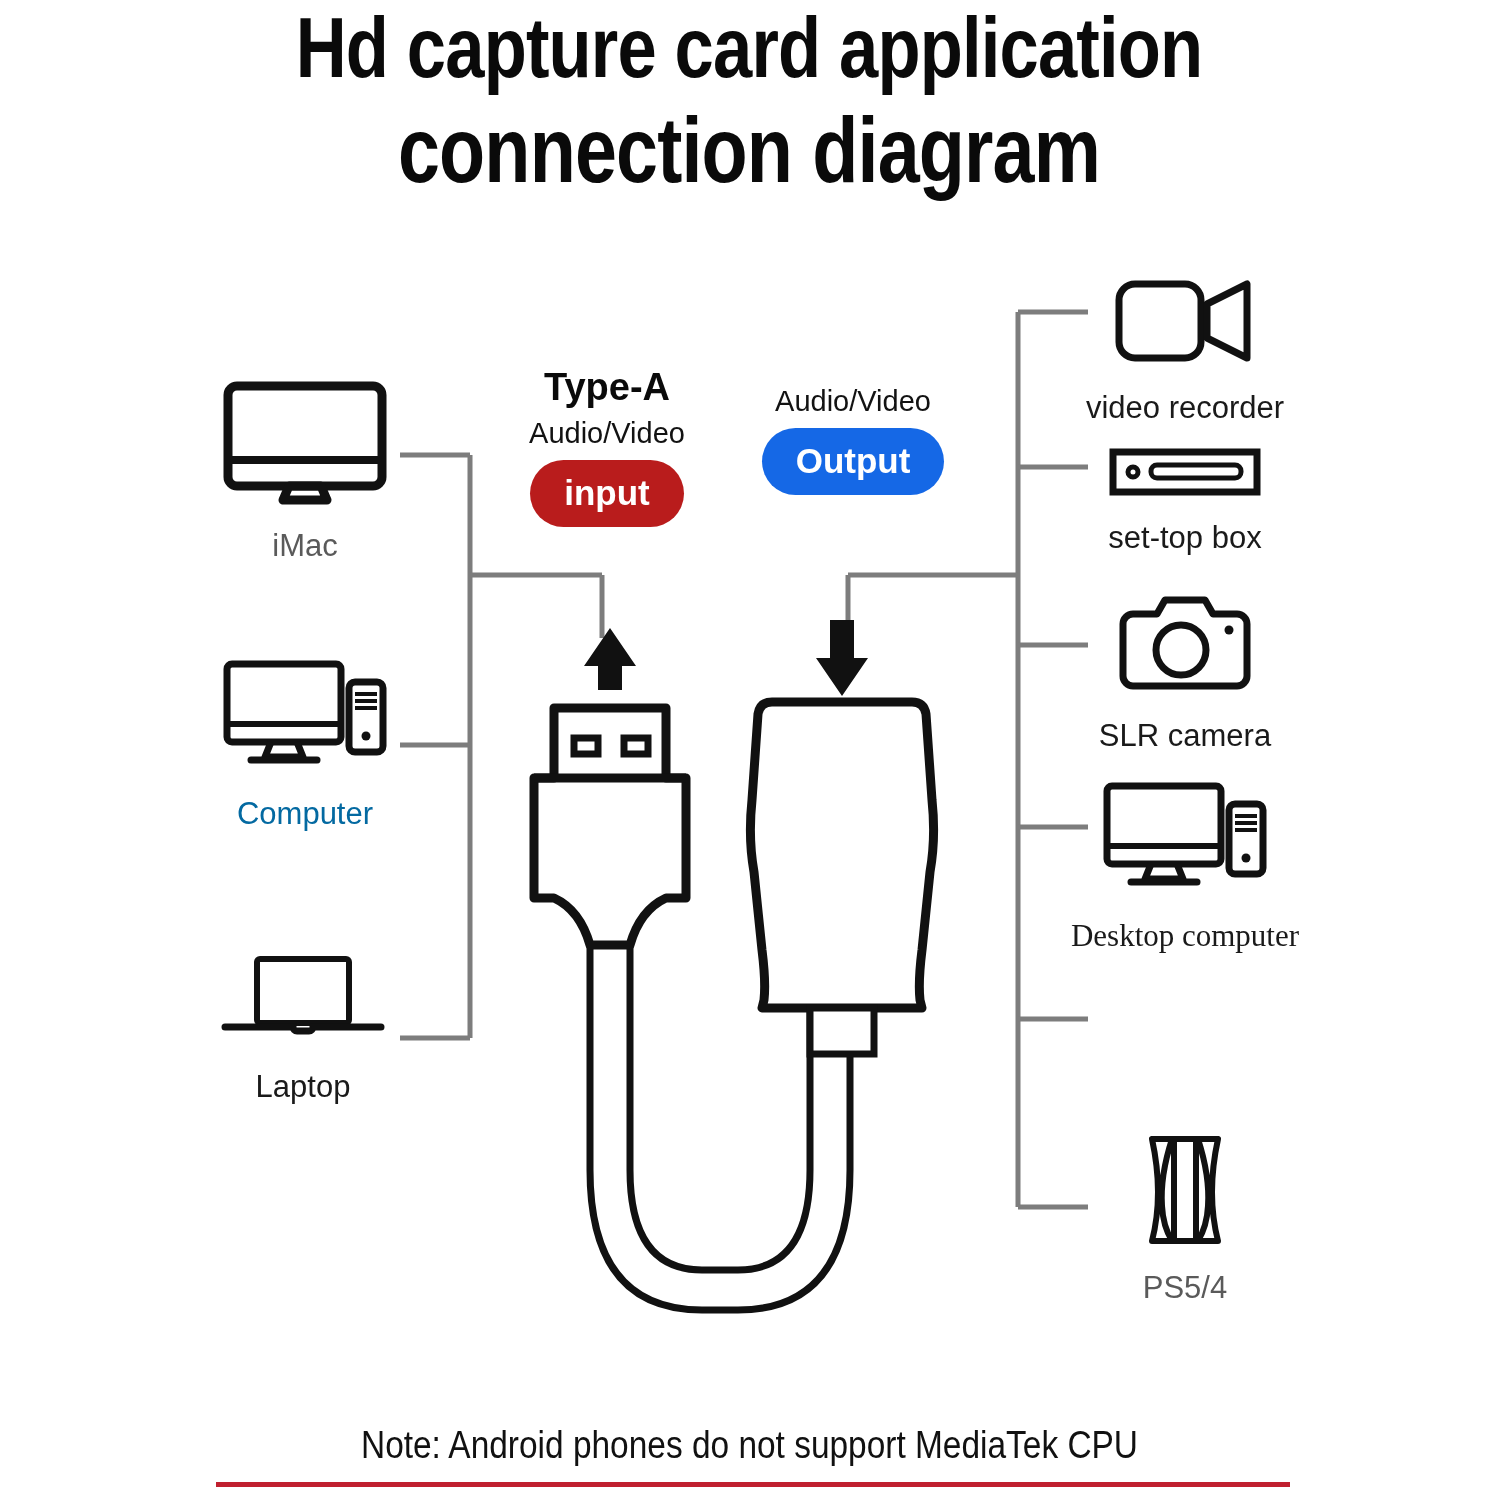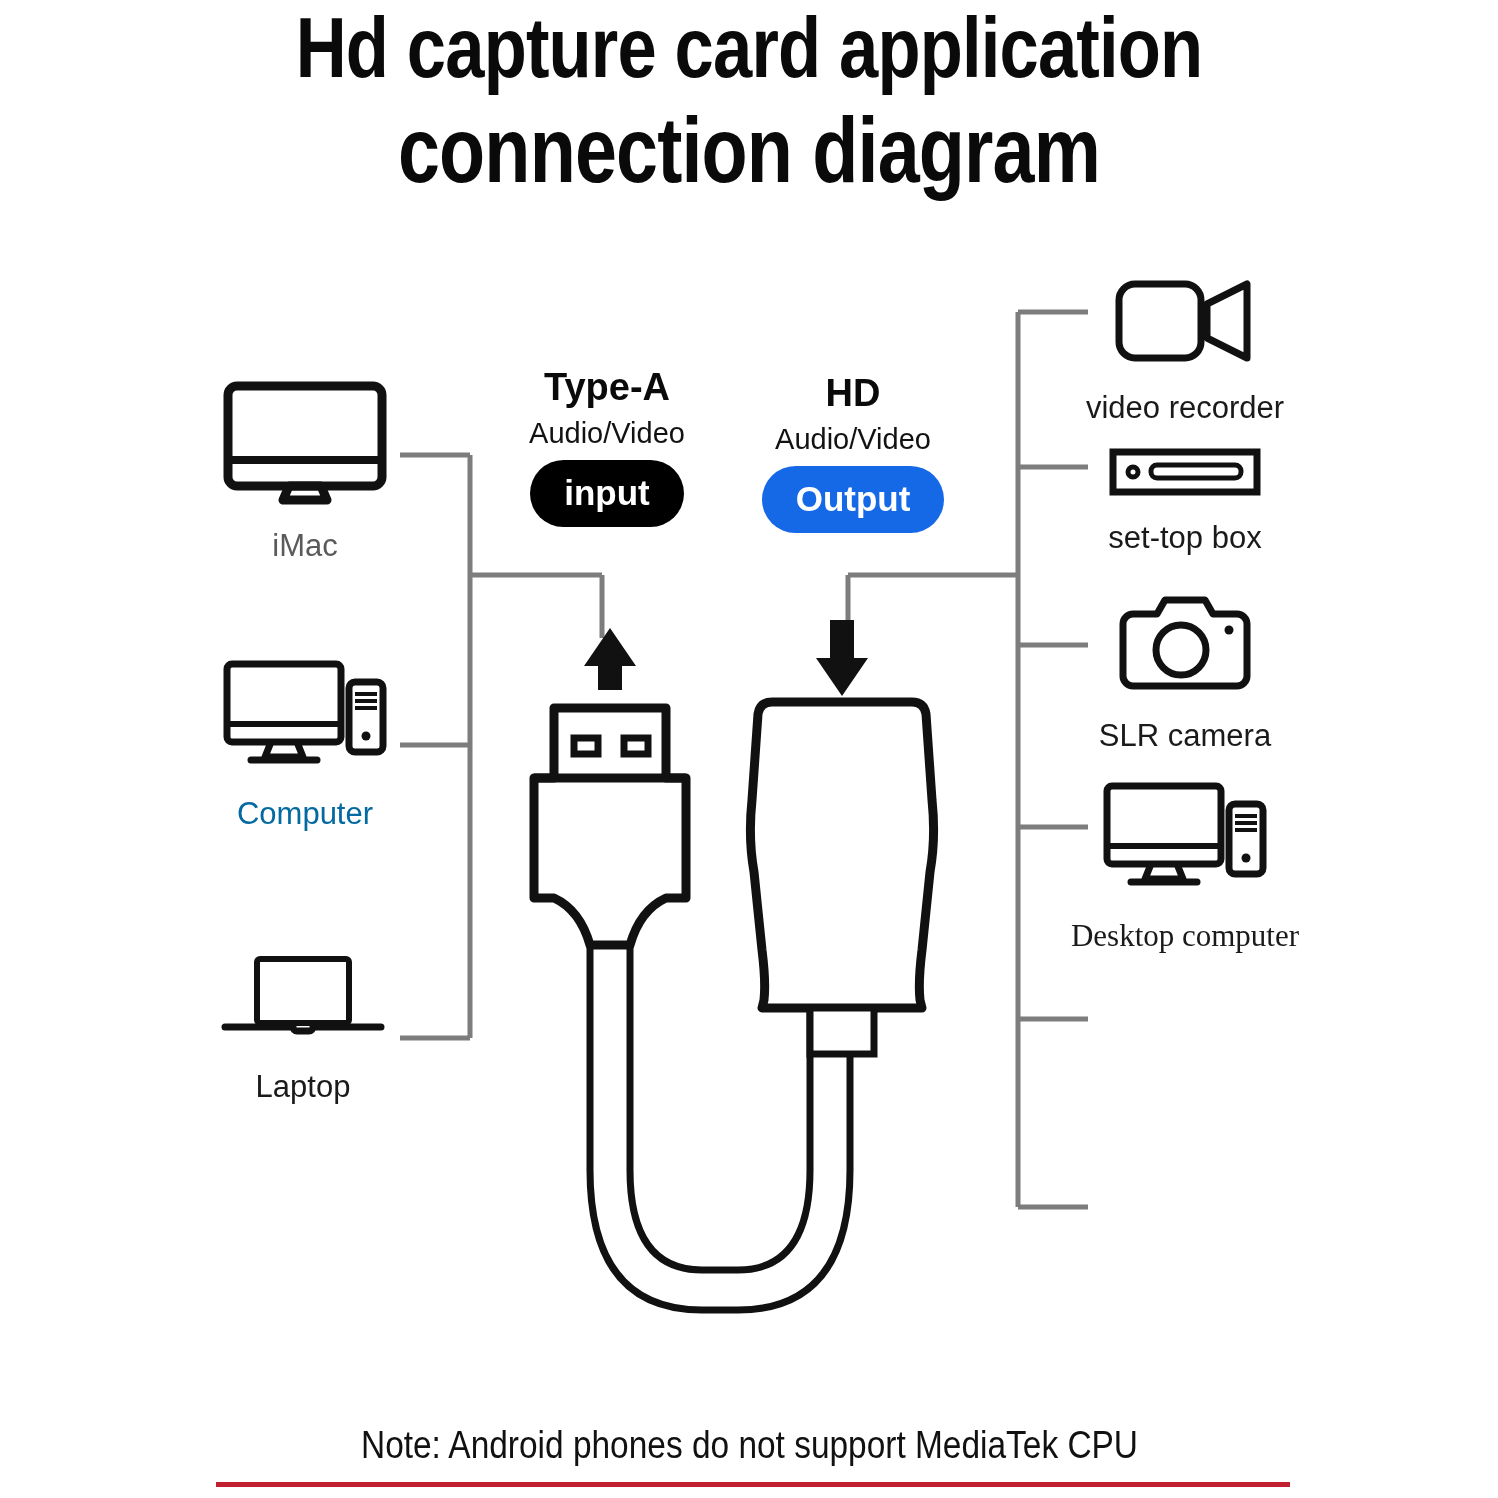--- a/index.html
+++ b/index.html
@@ -91,25 +91,24 @@
       <line x1="1018" y1="1207" x2="1088" y2="1207"></line>
 
       <line x1="1018" y1="575" x2="848" y2="575"></line>
       <line x1="848" y1="575" x2="848" y2="630"></line>
     </g>
   </svg>
 
   <div class="portblock" style="left:476px;top:368px;width:262px;">
     <div class="pname">Type-A</div>
     <div class="psub">Audio/Video</div>
-    <div class="pill" style="background:#000000;">input</div>
+    <div class="pill" style="background:#b91c1c;">input</div>
   </div>
 
   <div class="portblock" style="left:722px;top:374px;width:262px;">
-    <div class="pname">HD</div>
     <div class="psub">Audio/Video</div>
     <div class="pill" style="background:#1568e6;">Output</div>
   </div>
 
   <div class="device" style="left:180px;top:382px;width:250px;">
     <svg class="dicon" width="164" height="122" viewBox="0 0 164 122">
       <rect x="5" y="4" width="154" height="100" rx="9" ry="9" fill="none" stroke="#111" stroke-width="9"></rect>
       <line x1="8" y1="78" x2="156" y2="78" stroke="#111" stroke-width="8"></line>
       <path d="M66 104 L60 118 L104 118 L98 104 Z" fill="none" stroke="#111" stroke-width="9" stroke-linejoin="round"></path>
     </svg>
@@ -199,19 +198,29 @@
       <rect x="126" y="22" width="34" height="70" rx="6" ry="6" fill="none" stroke="#111" stroke-width="7"></rect>
       <line x1="132" y1="34" x2="154" y2="34" stroke="#111" stroke-width="4"></line>
       <line x1="132" y1="41" x2="154" y2="41" stroke="#111" stroke-width="4"></line>
       <line x1="132" y1="48" x2="154" y2="48" stroke="#111" stroke-width="4"></line>
       <circle cx="143" cy="76" r="4.5" fill="#111"></circle>
     </svg>
     <span class="dlabel" style="color:#1a1a1a;font-family:Liberation Serif, serif;">Desktop computer</span>
   </div>
 
 
+  <div class="device" style="left:1060px;top:1134px;width:250px;">
+    <svg class="dicon" width="80" height="112" viewBox="0 0 80 112">
+      <path d="M7 5 L27 5 Q15 42 17 72 Q18 92 27 107 L7 107
+               Q19 60 7 5 Z" fill="none" stroke="#111" stroke-width="6" stroke-linejoin="round"></path>
+      <path d="M73 5 L53 5 Q65 42 63 72 Q62 92 53 107 L73 107
+               Q61 60 73 5 Z" fill="none" stroke="#111" stroke-width="6" stroke-linejoin="round"></path>
+      <rect x="29" y="5" width="22" height="102" fill="none" stroke="#111" stroke-width="6"></rect>
+    </svg>
+    <span class="dlabel" style="color:#5a5a5a;">PS5/4</span>
+  </div>
 
   <div class="note" style="top:1424px;">
     <span>Note: Android phones do not support MediaTek CPU</span>
   </div>
   <div class="redrule" style="left: 216px; top: 1482px; width: 1074px; height: 5px; background: rgb(192, 32, 47);"></div>
 
 </div>
 
 </body></html>

